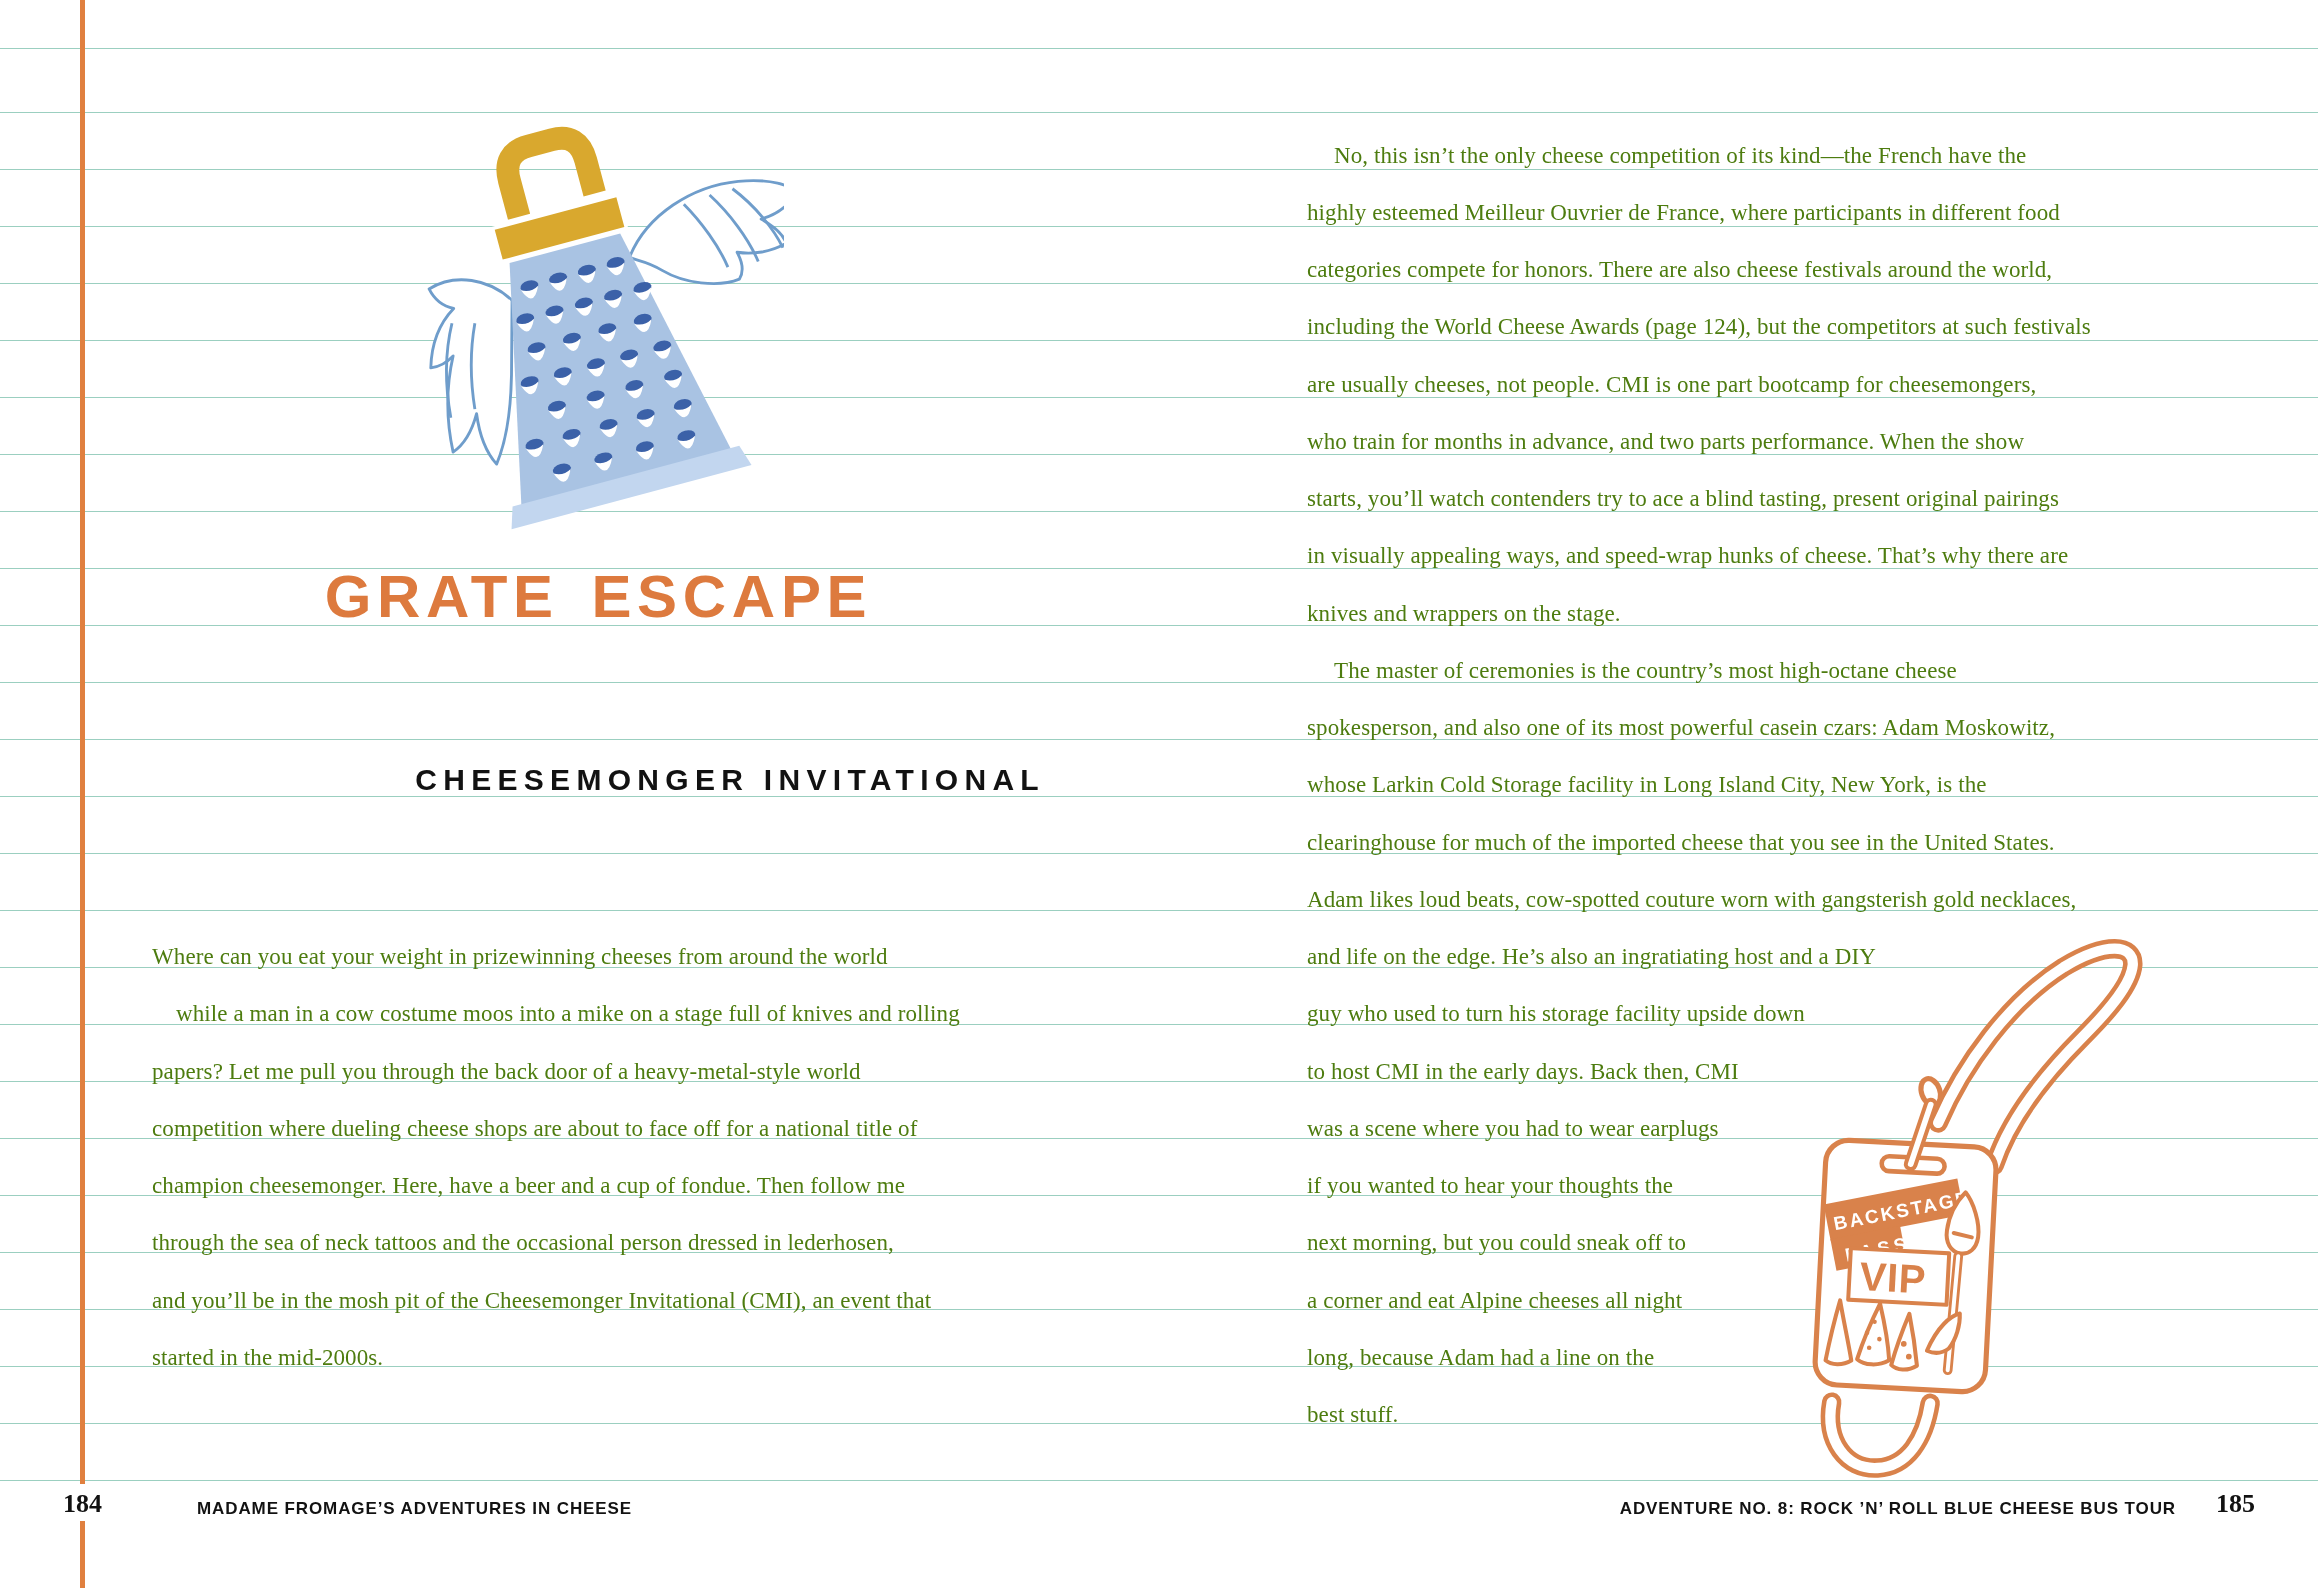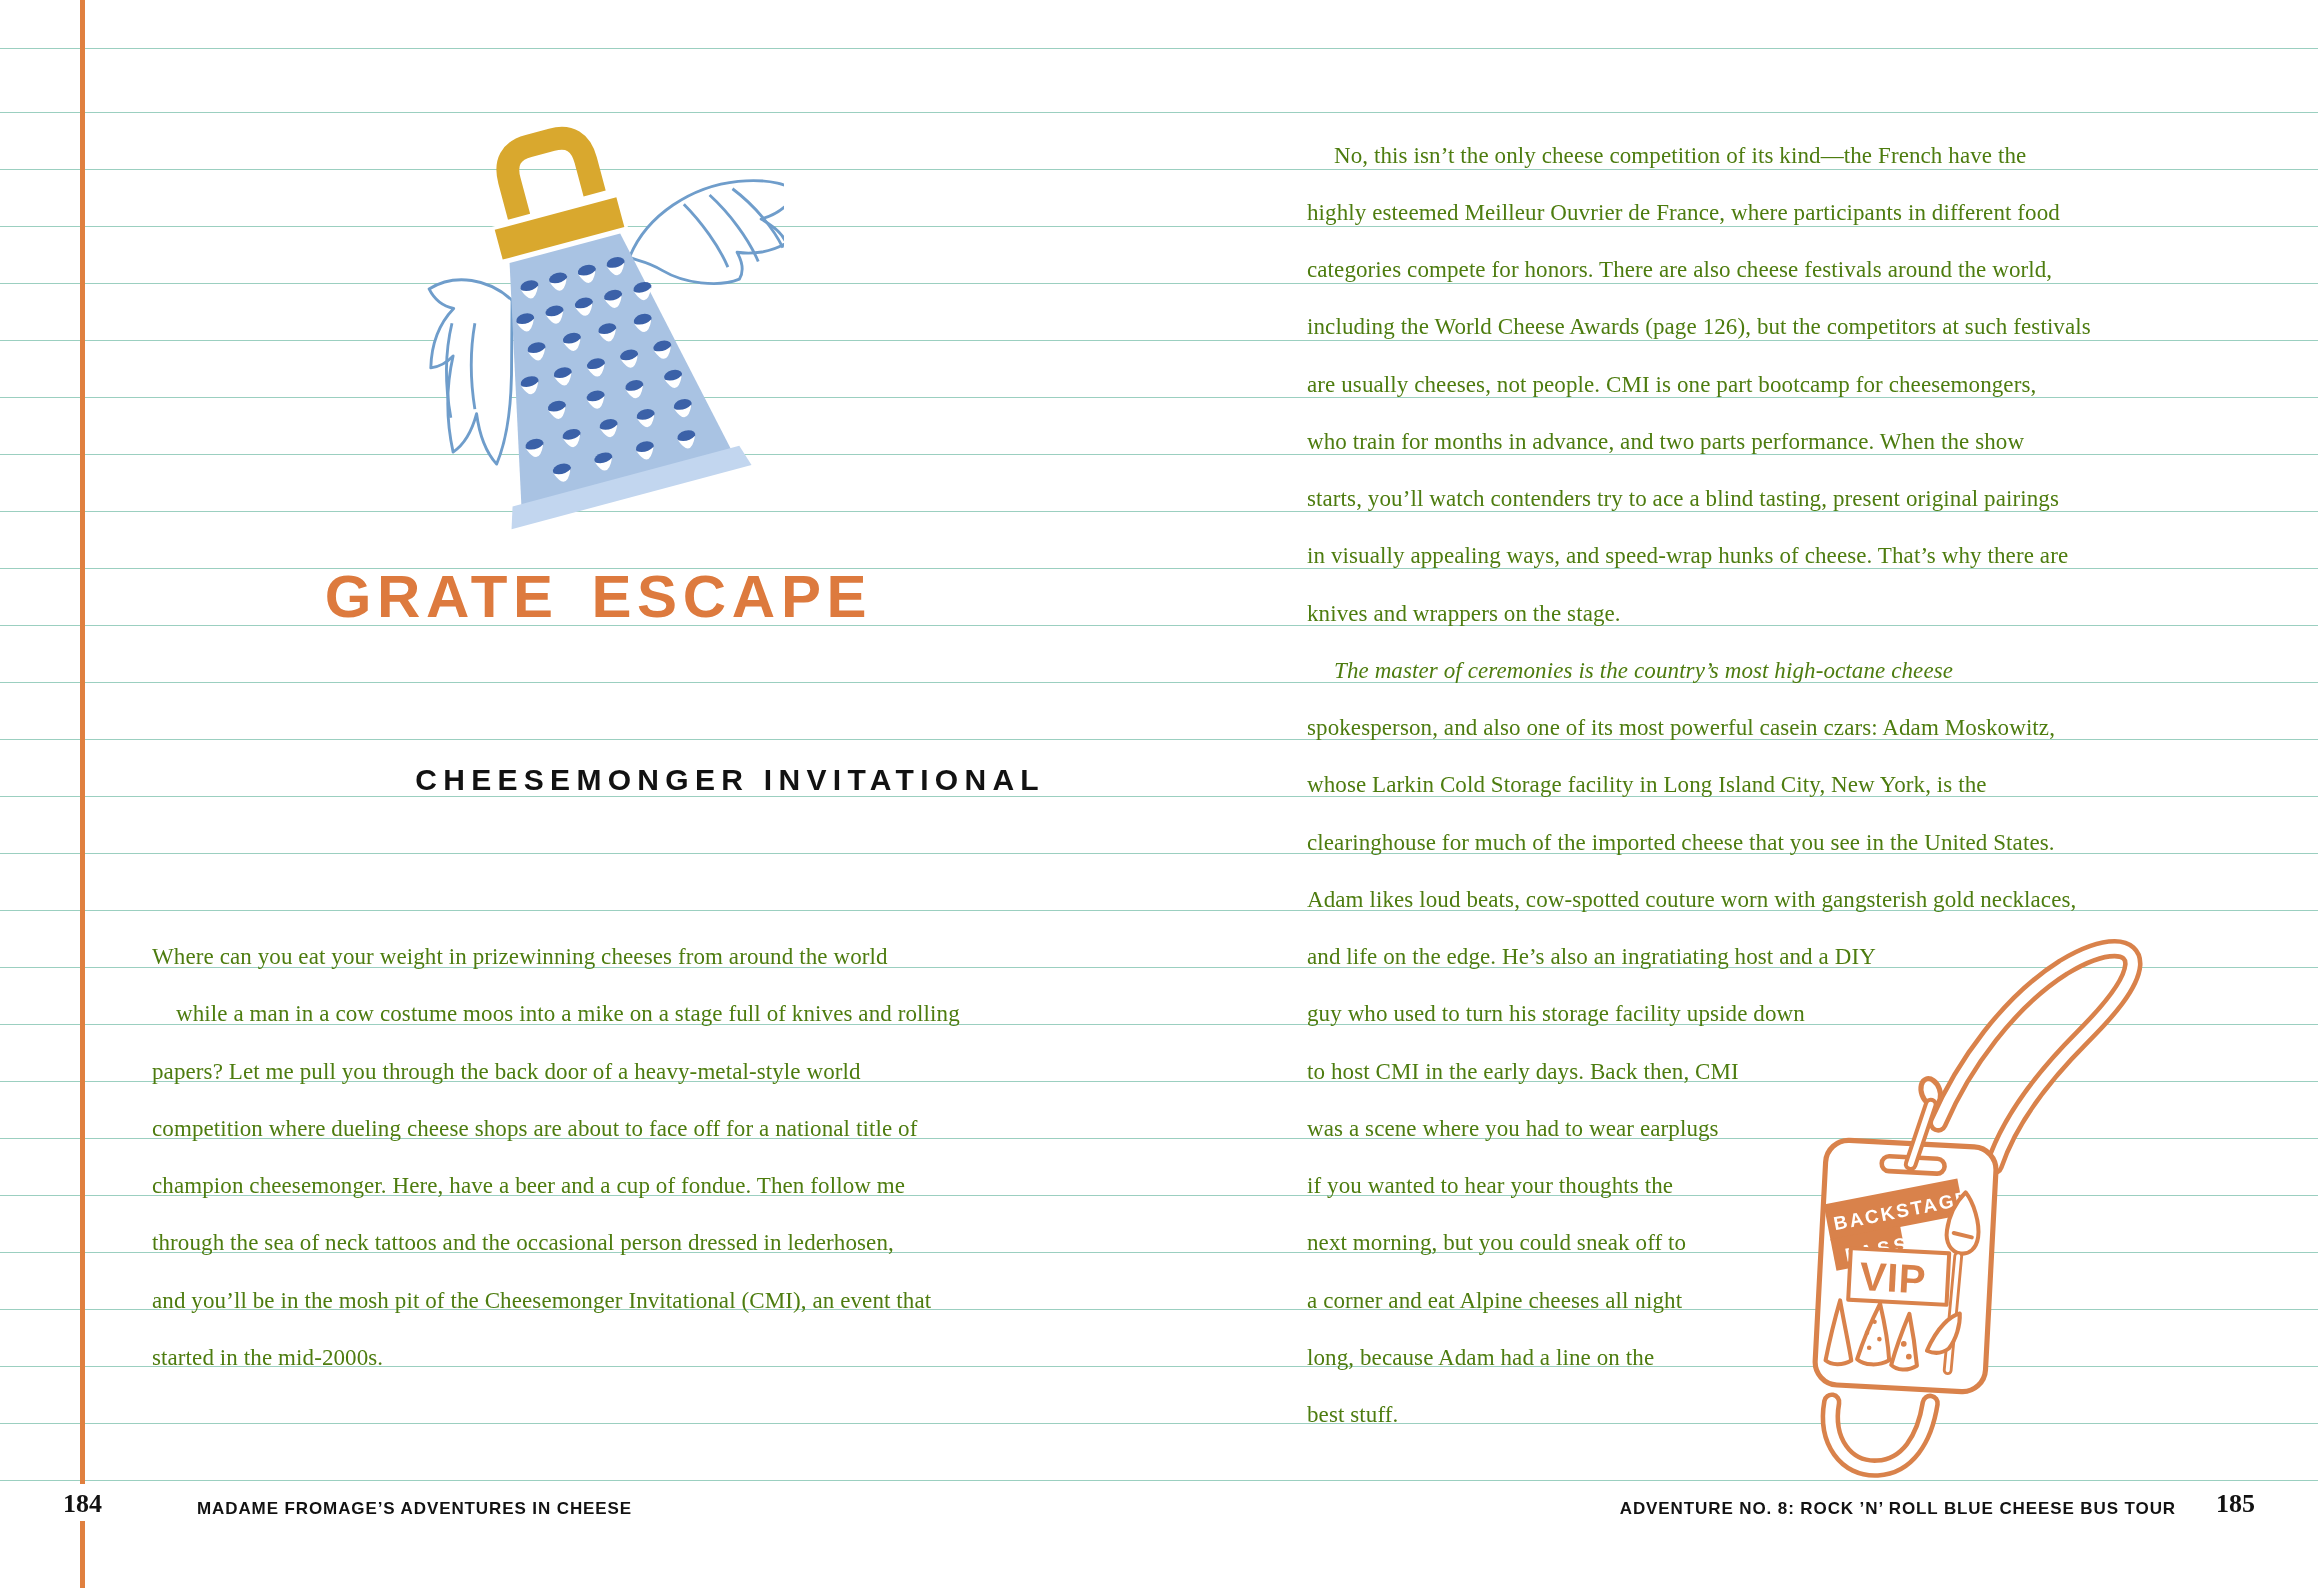--- a/index.html
+++ b/index.html
@@ -142,27 +142,27 @@
       <div class="bodyline" style="top: 1100px;">competition where dueling cheese shops are about to face off for a national title of</div>
       <div class="bodyline" style="top: 1157px;">champion cheesemonger. Here, have a beer and a cup of fondue. Then follow me</div>
       <div class="bodyline" style="top: 1214px;">through the sea of neck tattoos and the occasional person dressed in lederhosen,</div>
       <div class="bodyline" style="top: 1272px;">and you’ll be in the mosh pit of the Cheesemonger Invitational (CMI), an event that</div>
       <div class="bodyline" style="top: 1329px;">started in the mid-2000s.</div>
     </div>
   <div class="bodycol right-col">
       <div class="bodyline" style="top: 127px;">	No, this isn’t the only cheese competition of its kind—the French have the</div>
       <div class="bodyline" style="top: 184px;">highly esteemed Meilleur Ouvrier de France, where participants in different food</div>
       <div class="bodyline" style="top: 241px;">categories compete for honors. There are also cheese festivals around the world,</div>
-      <div class="bodyline" style="top: 298px;">including the World Cheese Awards (page 126), but the competitors at such festivals</div>
+      <div class="bodyline" style="top: 298px;">including the World Cheese Awards (page 124), but the competitors at such festivals</div>
       <div class="bodyline" style="top: 356px;">are usually cheeses, not people. CMI is one part bootcamp for cheesemongers,</div>
       <div class="bodyline" style="top: 413px;">who train for months in advance, and two parts performance. When the show</div>
       <div class="bodyline" style="top: 470px;">starts, you’ll watch contenders try to ace a blind tasting, present original pairings</div>
       <div class="bodyline" style="top: 527px;">in visually appealing ways, and speed-wrap hunks of cheese. That’s why there are</div>
       <div class="bodyline" style="top: 585px;">knives and wrappers on the stage.</div>
-      <div class="bodyline" style="top: 642px; font-style: italic;">	The master of ceremonies is the country’s most high-octane cheese</div>
+      <div class="bodyline" style="top: 642px;">	The master of ceremonies is the country’s most high-octane cheese</div>
       <div class="bodyline" style="top: 699px;">spokesperson, and also one of its most powerful casein czars: Adam Moskowitz,</div>
       <div class="bodyline" style="top: 756px;">whose Larkin Cold Storage facility in Long Island City, New York, is the</div>
       <div class="bodyline" style="top: 814px;">clearinghouse for much of the imported cheese that you see in the United States.</div>
       <div class="bodyline" style="top: 871px;">Adam likes loud beats, cow-spotted couture worn with gangsterish gold necklaces,</div>
       <div class="bodyline" style="top: 928px;">and life on the edge. He’s also an ingratiating host and a DIY</div>
       <div class="bodyline" style="top: 985px;">guy who used to turn his storage facility upside down</div>
       <div class="bodyline" style="top: 1043px;">to host CMI in the early days. Back then, CMI</div>
       <div class="bodyline" style="top: 1100px;">was a scene where you had to wear earplugs</div>
       <div class="bodyline" style="top: 1157px;">if you wanted to hear your thoughts the</div>
       <div class="bodyline" style="top: 1214px;">next morning, but you could sneak off to</div>

